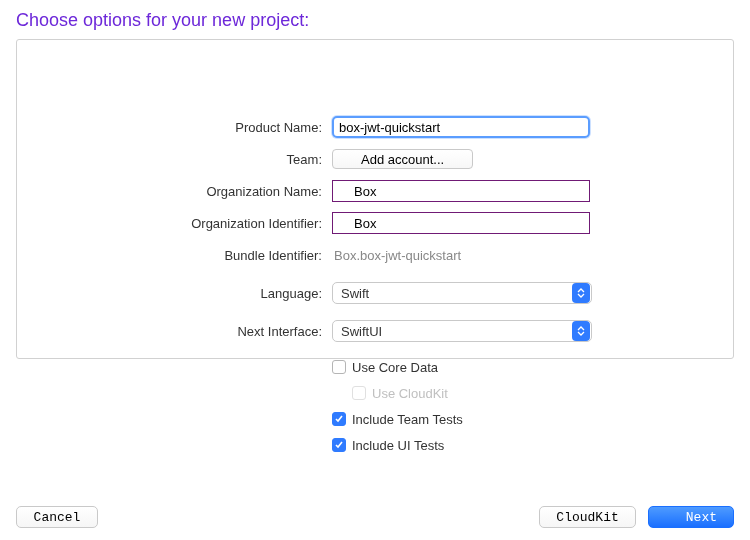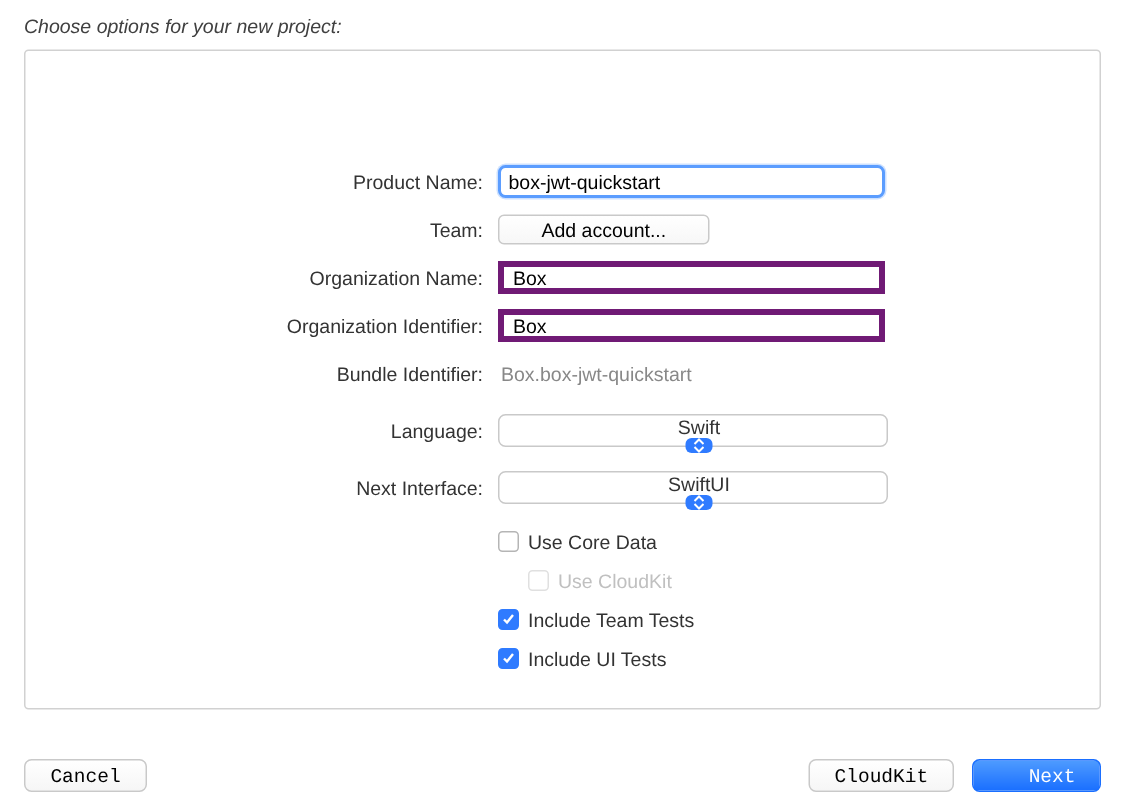--- a/index.html
+++ b/index.html
@@ -8,29 +8,28 @@
       font-size: 13px;
       background: #fff;
       color: #333;
       width: 750px;
       height: 540px;
       overflow: hidden;
       position: relative;
     }
     .header {
       padding: 10px 16px 8px 16px;
-      font-size: 13px;
-      color: #404040;
-      font-style: italic;
+      font-size: 18px;
+      color: #6d28d9;
     }
     .panel {
       border: 1px solid #d1d1d1;
       border-radius: 3px;
       margin: 0 16px;
-      height: 440px;
+      height: 320px;
       background: #fff;
       padding: 75px 40px 40px 40px;
     }
     .form-row {
       display: flex;
       align-items: center;
       margin-bottom: 8px;
       height: 24px;
     }
     .form-label {
@@ -41,23 +40,23 @@
       color: #333;
     }
     .form-control-area {
       flex: 1;
       display: flex;
       align-items: flex-start;
     }
     input.text-input {
       width: 258px;
       height: 22px;
-      border: 4px solid #701a75;
+      border: 1px solid #701a75;
       border-radius: 0;
-      padding: 2px 6px;
+      padding: 2px 21px;
       font-size: 13px;
       font-family: inherit;
       outline: none;
     }
     input.text-input.focused {
       border: 2px solid #5b9dff;
       border-radius: 5px;
       box-shadow: 0 0 0 1px rgba(91,157,255,0.3);
       padding: 1px 5px;
     }
@@ -83,21 +82,20 @@
       height: 22px;
       border: 1px solid #c9c9c9;
       border-radius: 5px;
       background: #fff;
       display: flex;
       align-items: center;
       justify-content: space-between;
       padding-left: 8px;
       position: relative;
       cursor: default;
-      flex-direction: column;
     }
     .select-text {
       font-size: 13px;
     }
     .select-arrows {
       width: 18px;
       height: 20px;
       background: #2f7bff;
       border-radius: 4px;
       display: flex;

